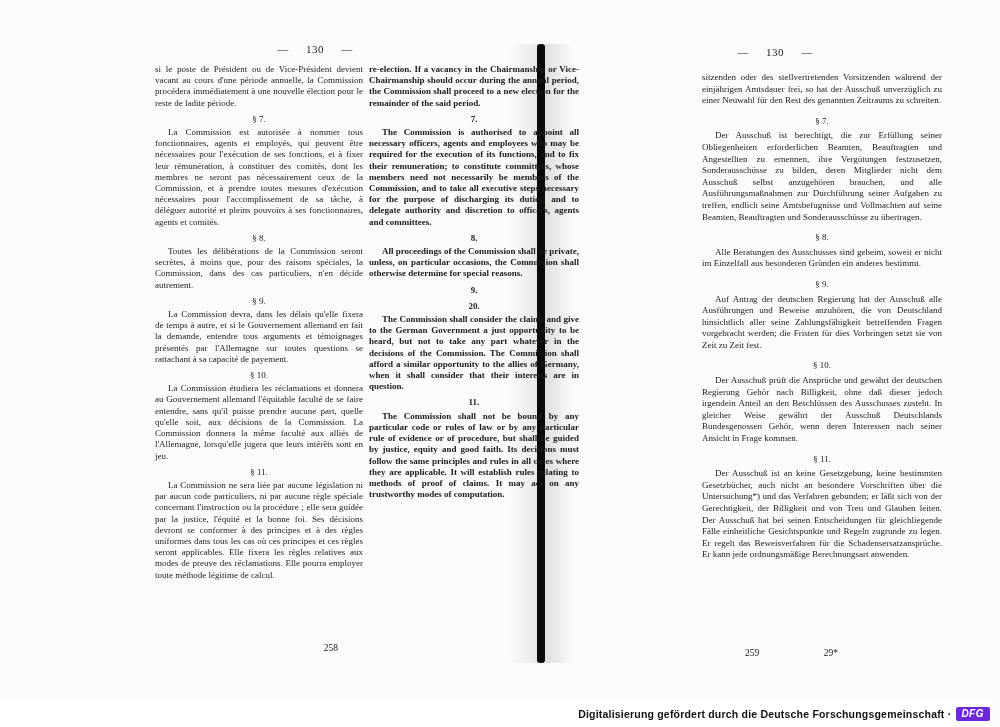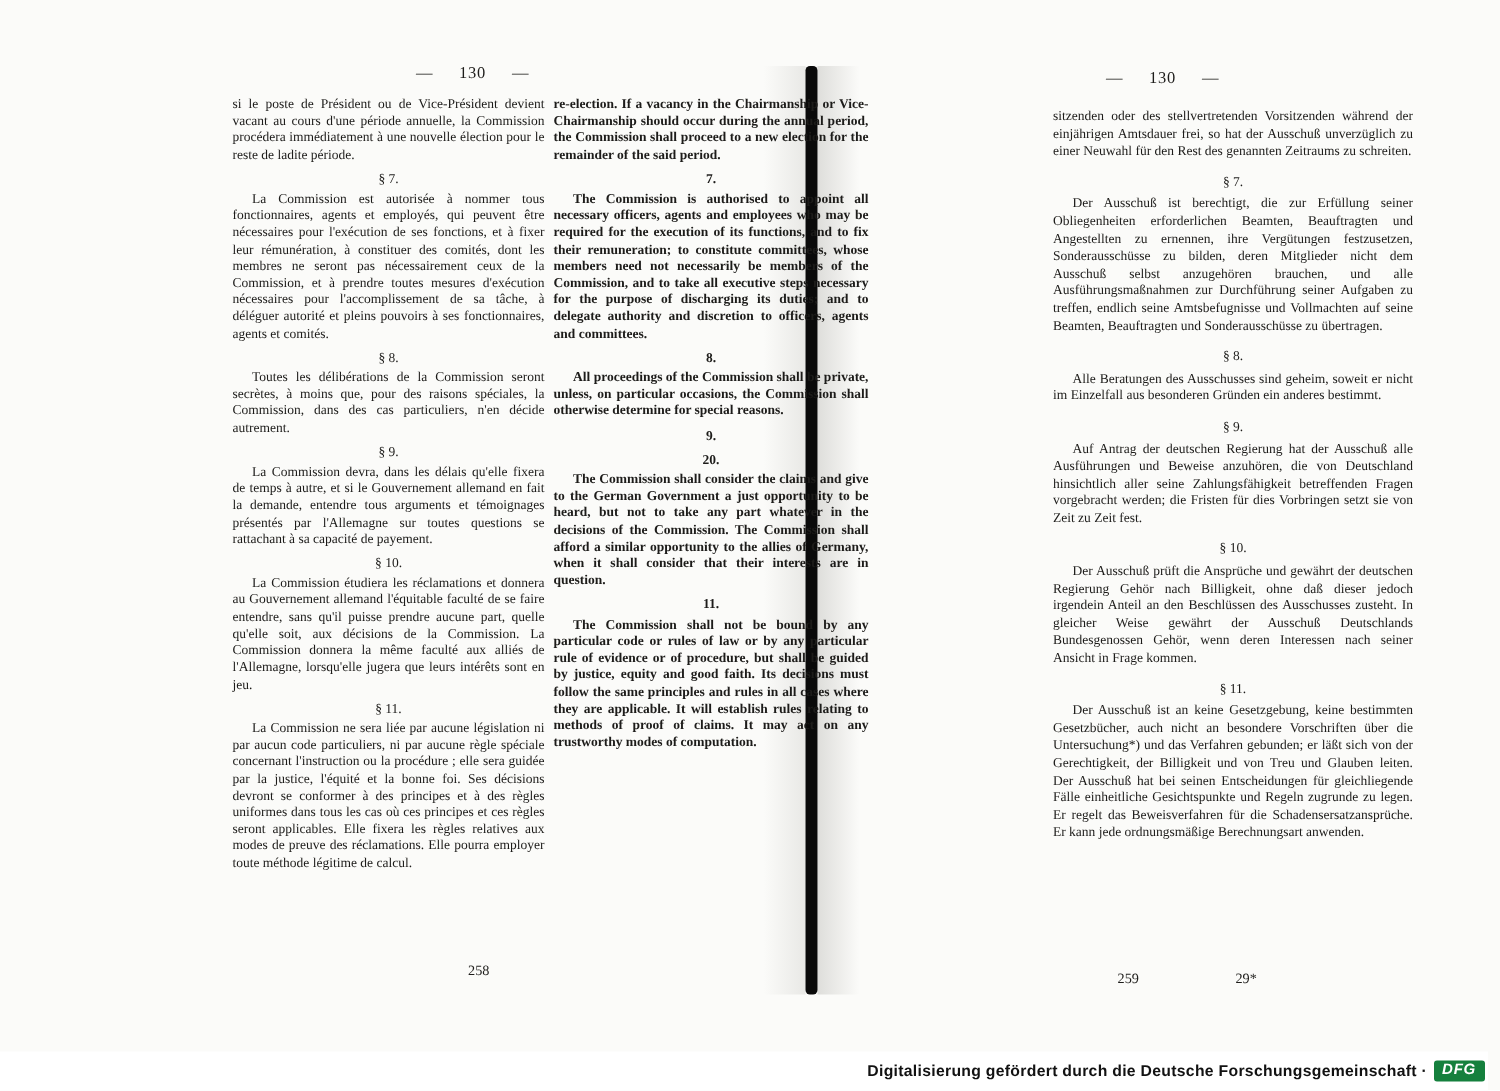--- a/index.html
+++ b/index.html
@@ -39,22 +39,22 @@
   .spine-shadow-r {
     position: absolute; left: 545px; top: 44px; width: 28px; height: 619px;
     background: linear-gradient(to right, rgba(70,68,60,0.16), rgba(70,68,60,0));
   }
   .spine-shadow-l {
     position: absolute; left: 509px; top: 44px; width: 28px; height: 619px;
     background: linear-gradient(to left, rgba(70,68,60,0.10), rgba(70,68,60,0));
   }
 
   .page-num-left {
-    position: absolute; left: 312px; top: 643px; width: 50px;
-    text-align: left; font-size: 9.5px;
+    position: absolute; left: 288px; top: 643px; width: 50px;
+    text-align: right; font-size: 9.5px;
   }
   .footnote-block {
     position: absolute; left: 655px; top: 614px; width: 242px;
     font-size: 8.5px; line-height: 10.5px;
   }
   .footnote-rule {
     width: 52px; height: 0;
     border-top: 1px solid #2c2b28;
     margin: 0 0 4px 2px;
   }
@@ -70,21 +70,21 @@
     position: absolute; left: 0; bottom: 0; width: 992px; height: 26px;
     display: flex; align-items: center; justify-content: flex-end;
     background: #ffffff;
     font-family: "Liberation Sans", "DejaVu Sans", sans-serif;
   }
   .banner-text {
     font-size: 10.5px; font-weight: bold; color: #121212; letter-spacing: 0.2px;
   }
   .dfg-logo {
     margin-left: 5px; margin-right: 2px;
-    background: #15803d; color: #ffffff;
+    background: #6d28d9; color: #ffffff;
     font-size: 10px; font-weight: bold; font-style: italic;
     padding: 1px 6px 2px 5px; border-radius: 2px; letter-spacing: 0.5px;
   }
 </style>
 </head>
 <body>
 
 <div class="scan">
 
   <div class="spine-shadow-l"></div>

